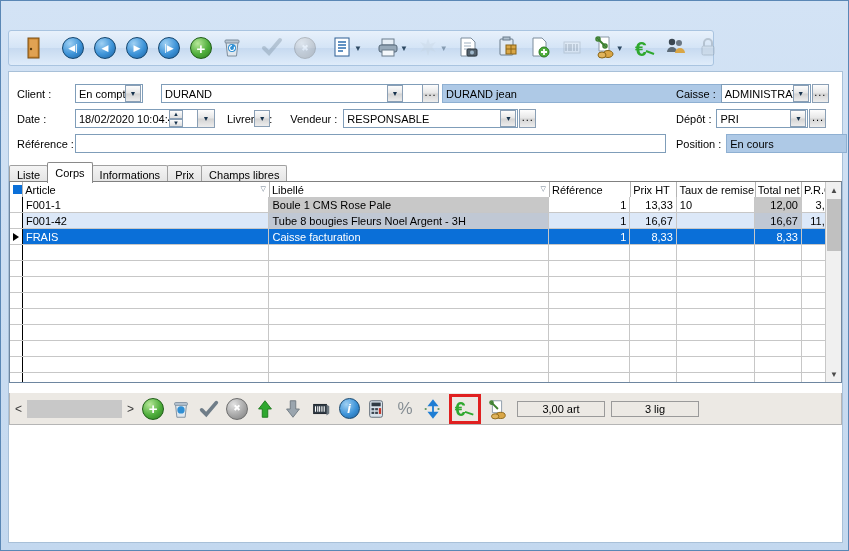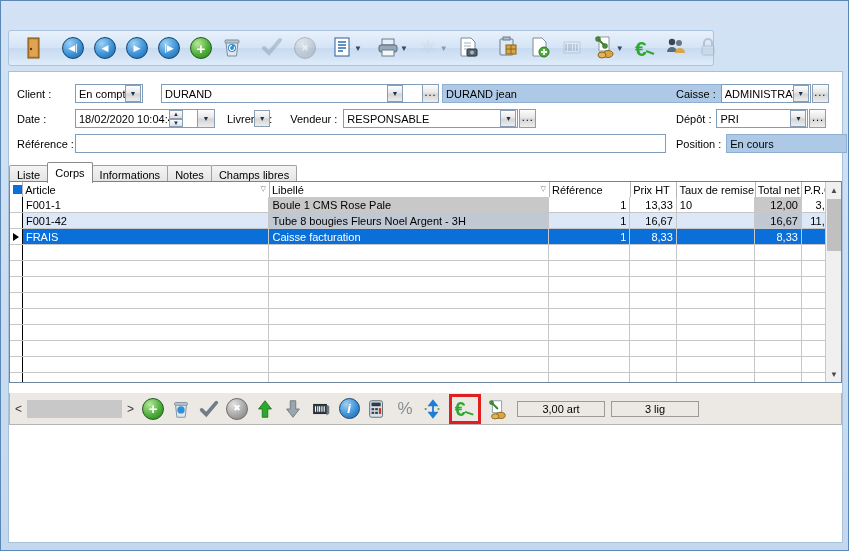--- a/index.html
+++ b/index.html
@@ -422,21 +422,21 @@
     <div class="tab">
         <span>Liste</span>
       </div>
     <div class="tab active">
         <span>Corps</span>
       </div>
     <div class="tab">
         <span>Informations</span>
       </div>
     <div class="tab">
-        <span>Notes</span>
+        <span>Prix</span>
       </div>
     <div class="tab">
         <span>Champs libres</span>
       </div>
   </div>
 
   <div class="grid">
     <div class="ghead">
       <div class="gh sel-marker" style="width:14px">
           <div class="blue-sq"></div>

